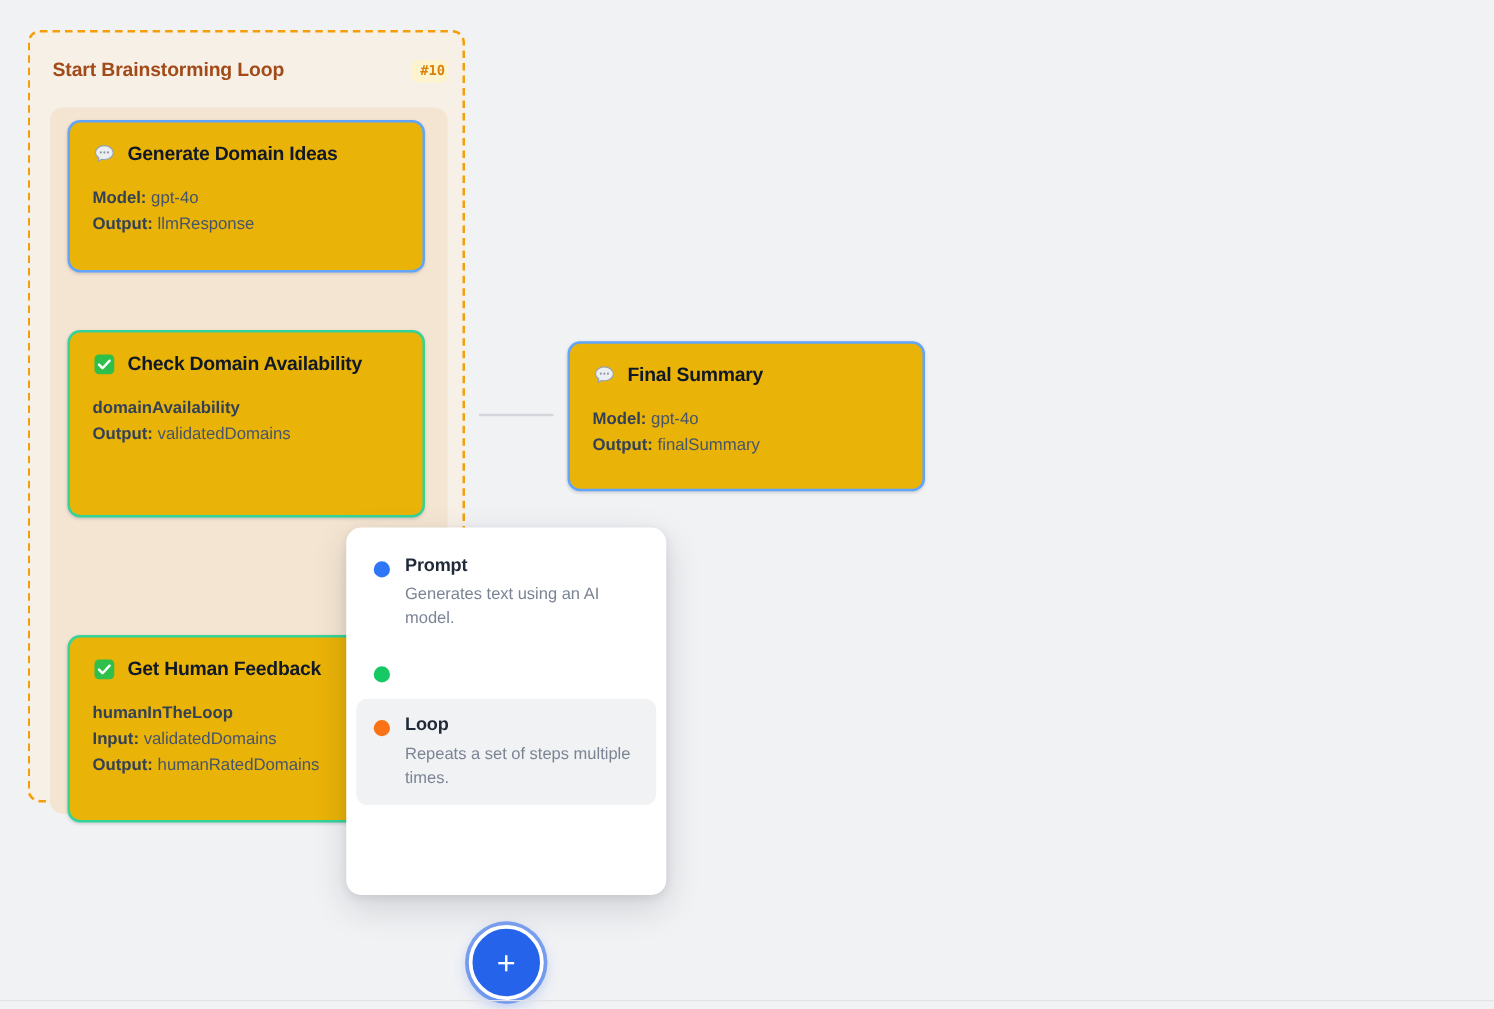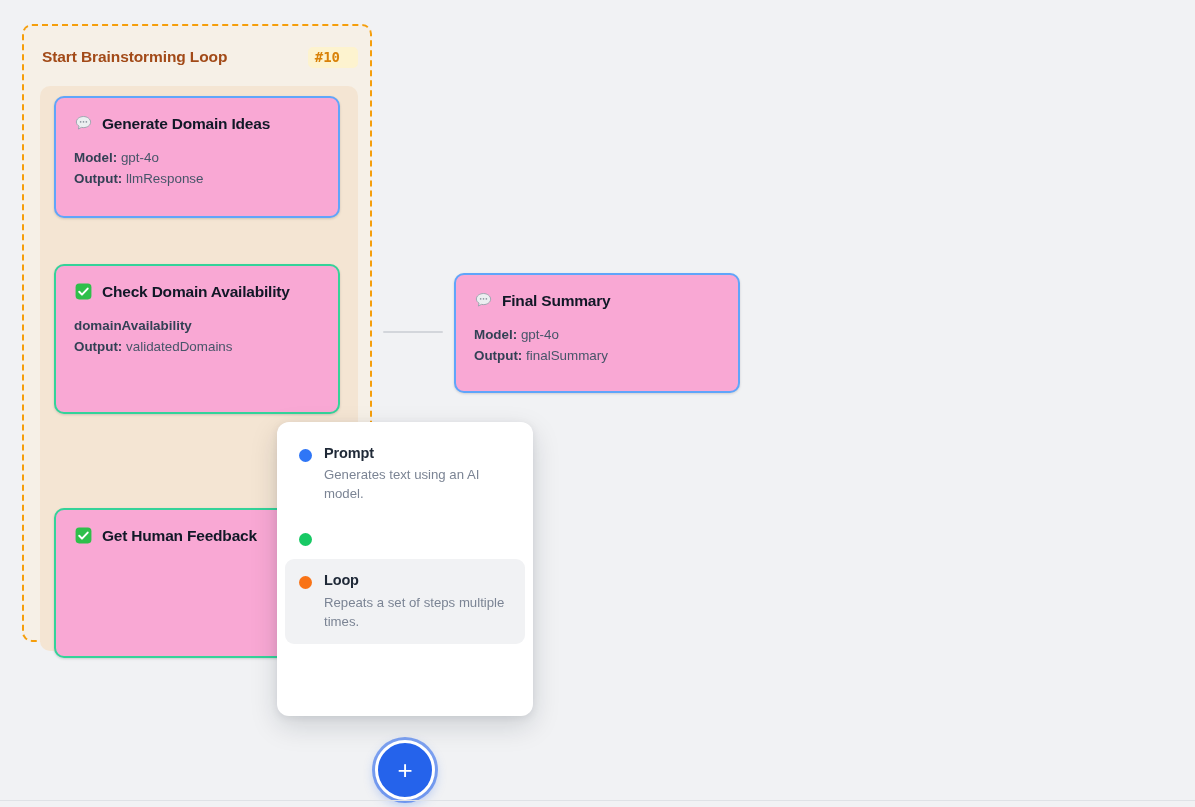--- a/index.html
+++ b/index.html
@@ -49,44 +49,44 @@
   .loop-title {
     font-size: 15.5px;
     font-weight: bold;
     color: #a24a18;
     letter-spacing: -0.1px;
     white-space: nowrap;
   }
 
   .loop-badge {
     font-family: "DejaVu Sans Mono", "Liberation Mono", monospace;
-    font-size: 14px;
+    font-size: 11px;
     font-weight: bold;
     color: #d98209;
     background: #fdf3cf;
     border-radius: 5px;
-    padding: 3px 18px 4px 7px;
+    padding: 3px 2px 4px 7px;
     line-height: 1;
   }
 
   
   .loop-body {
     position: absolute;
     left: 16px;
     top: 60px;
     width: 318px;
     height: 565px;
     background: #f4e5d3;
     border-radius: 10px;
   }
 
   
   .node {
     position: absolute;
-    background: #f9a8d4;
+    background: #eab308;
     border-radius: 10px;
     box-shadow: 0 1px 3px rgba(16,24,40,0.10), 0 1px 2px rgba(16,24,40,0.06);
   }
 
   .node.prompt  { border: 2px solid #60a5fa; }
   .node.validate{ border: 2px solid #34d399; }
 
   .node-head {
     display: flex;
     align-items: center;
@@ -287,20 +287,31 @@
   <div class="node validate" id="node-human">
     <div class="node-head">
       <span>
         <svg class="icon-check" viewBox="0 0 24 24" aria-hidden="true">
           <rect x="2" y="2" width="20" height="20" rx="4.5" fill="#2fbf4b"></rect>
           <path d="M6.6 12.3l3.5 3.6 7.2-7.6" fill="none" stroke="#ffffff" stroke-width="2.5" stroke-linecap="round" stroke-linejoin="round"></path>
         </svg>
       </span>
       <span class="node-title">Get Human Feedback</span>
     </div>
+    <div class="node-body">
+      <div class="row fnname">humanInTheLoop</div>
+      <div class="row">
+        <span class="k">Input:</span>
+        <span class="v">validatedDomains</span>
+      </div>
+      <div class="row">
+        <span class="k">Output:</span>
+        <span class="v">humanRatedDomains</span>
+      </div>
+    </div>
   </div>
 
   <div class="node prompt" id="node-final">
     <div class="node-head">
       <span>
         <svg class="icon-speech" viewBox="0 0 24 24" aria-hidden="true">
           <path d="M12 3.2c-5 0-9 3.1-9 6.9 0 2.2 1.3 4.1 3.4 5.3l-.9 3.6 3.9-2.1c.8.2 1.7.3 2.6.3 5 0 9-3.1 9-6.9S17 3.2 12 3.2z" fill="#eceff1" stroke="#9aa3ad" stroke-width="1.2"></path>
           <circle cx="8.4" cy="10" r="1.05" fill="#8b949e"></circle>
           <circle cx="12" cy="10" r="1.05" fill="#8b949e"></circle>
           <circle cx="15.6" cy="10" r="1.05" fill="#8b949e"></circle>

